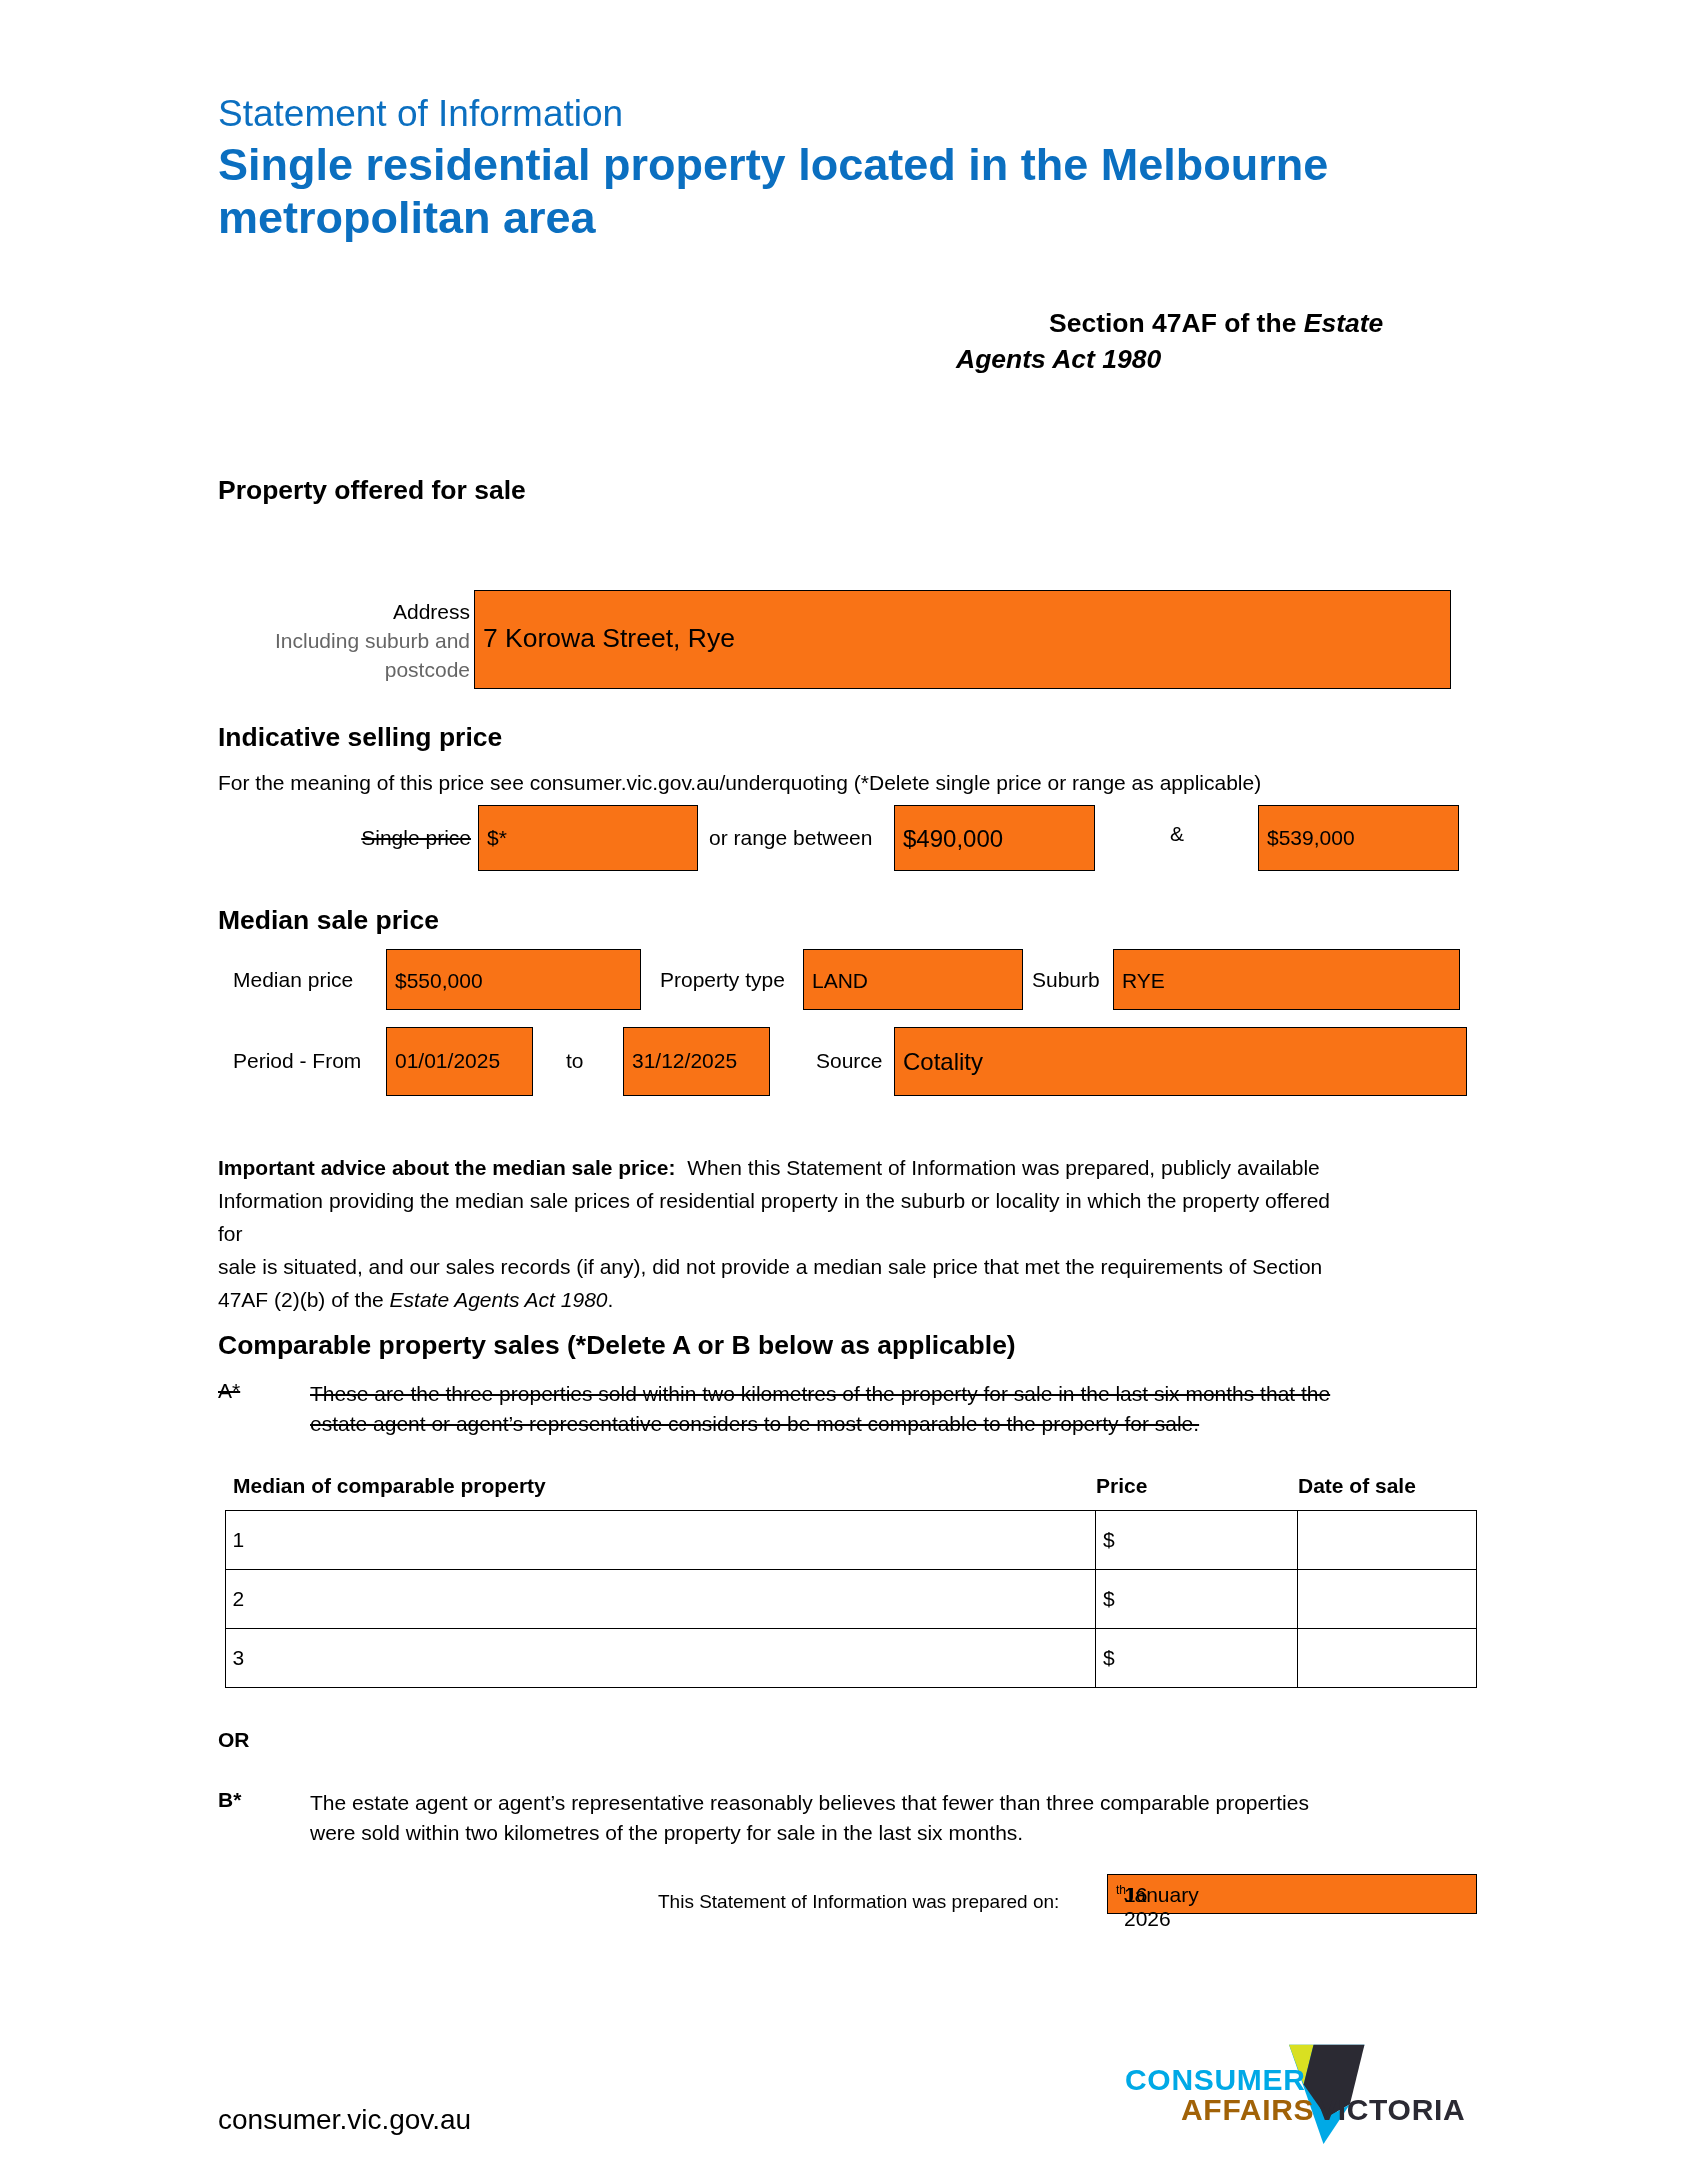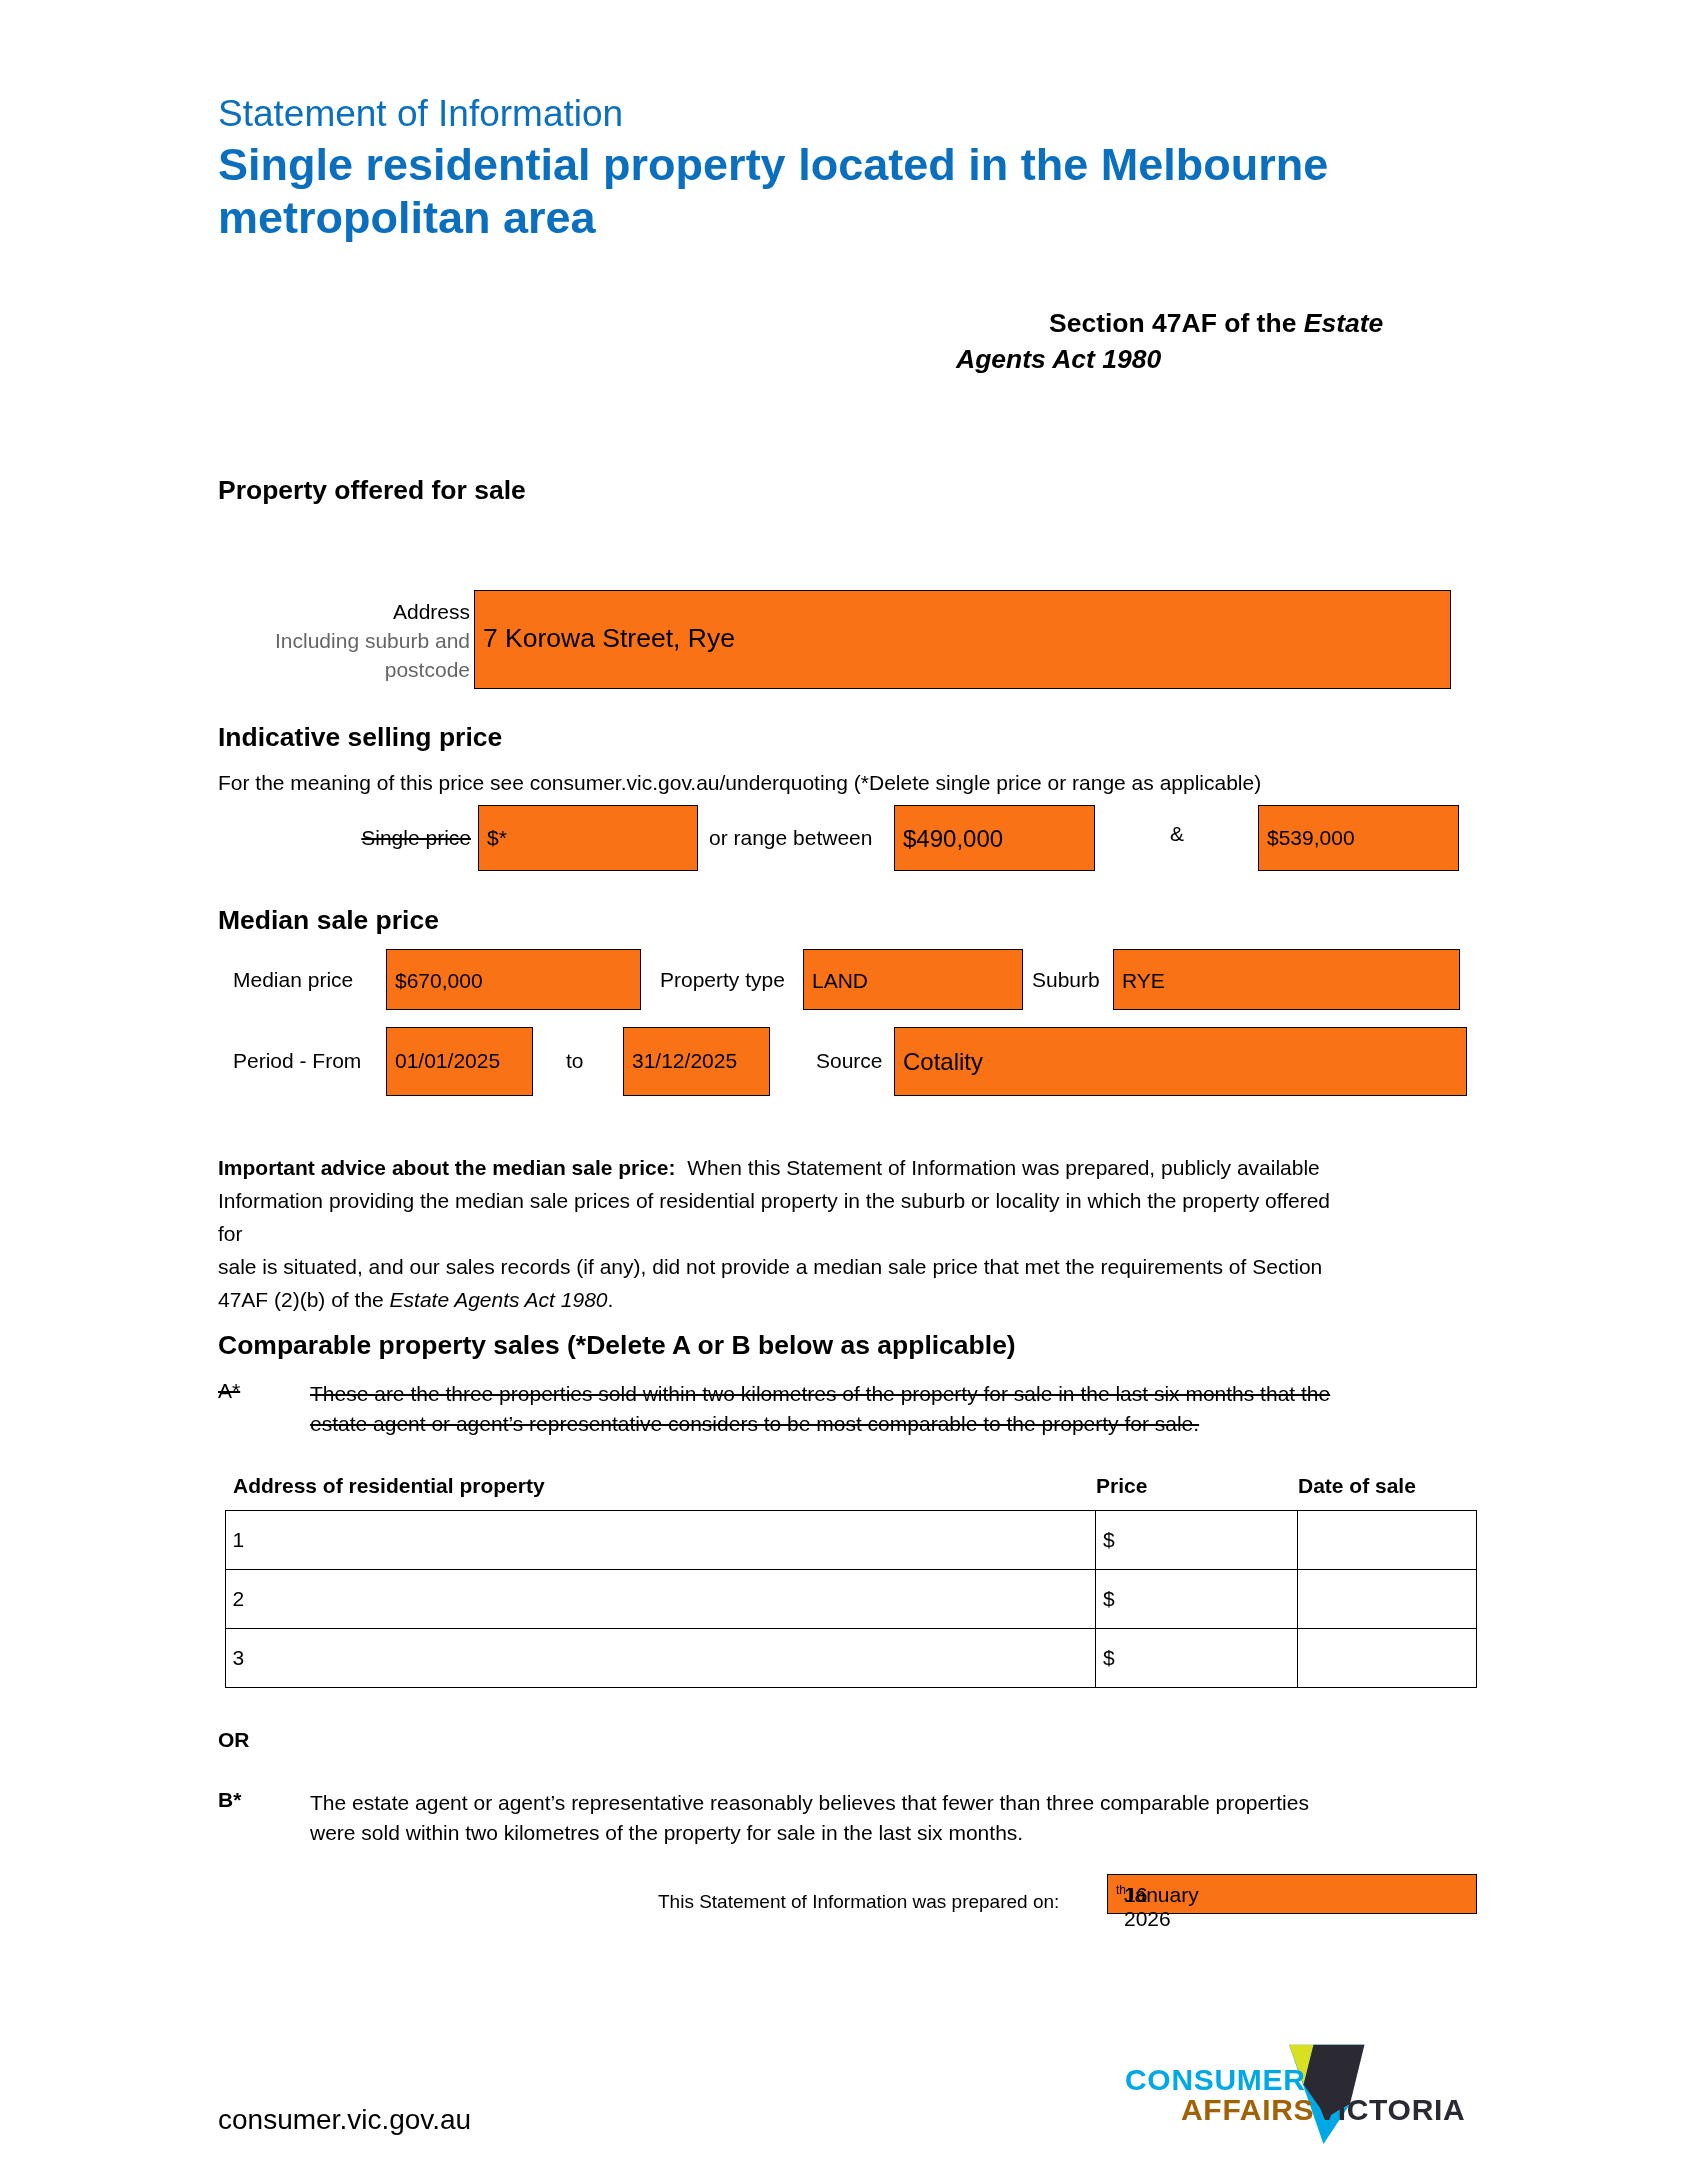--- a/index.html
+++ b/index.html
@@ -61,21 +61,21 @@
 </div>
 <div class="abs txt" style="left:1170px; top:822px;">&amp;</div>
 <div class="box" style="left:1258px; top:805px; width:201px; height:66px;">
   <span style="top:20px;">$539,000</span>
 </div>
 
 <div class="abs h2" style="left:218px; top:905px;">Median sale price</div>
 
 <div class="abs txt" style="left:233px; top:968px;">Median price</div>
 <div class="box" style="left:386px; top:949px; width:255px; height:61px;">
-  <span style="top:18.5px;">$670,000</span>
+  <span style="top:18.5px;">$550,000</span>
 </div>
 <div class="abs txt" style="left:660px; top:968px;">Property type</div>
 <div class="box" style="left:803px; top:949px; width:220px; height:61px;">
   <span style="top:18.5px;">LAND</span>
 </div>
 <div class="abs txt" style="left:1032px; top:968px;text-align:right;">Suburb</div>
 <div class="box" style="left:1113px; top:949px; width:347px; height:61px;">
   <span style="top:18.5px;">RYE</span>
 </div>
 
@@ -101,21 +101,21 @@
 </div>
 
 <div class="abs h2" style="left:218px; top:1330px;">Comparable property sales (*Delete A or B below as applicable)</div>
 
 <div class="abs txt strike" style="left:218px; top:1379px;">A*</div>
 <div class="abs txt strike" style="left:310px; top:1379px; line-height:30px;">
   <div>These are the three properties sold within two kilometres of the property for sale in the last six months that the</div>
   <div>estate agent or agent’s representative considers to be most comparable to the property for sale.</div>
 </div>
 
-<div class="col-h" style="left:233px;">Address of residential property</div>
+<div class="col-h" style="left:233px;">Median of comparable property</div>
 <div class="col-h" style="left:1096px;">Price</div>
 <div class="col-h" style="left:1298px;">Date of sale</div>
 
 <table class="comp">
   <colgroup>
       <col style="width:871px">
       <col style="width:202px">
       <col style="width:179px">
     </colgroup>
   <tbody>

